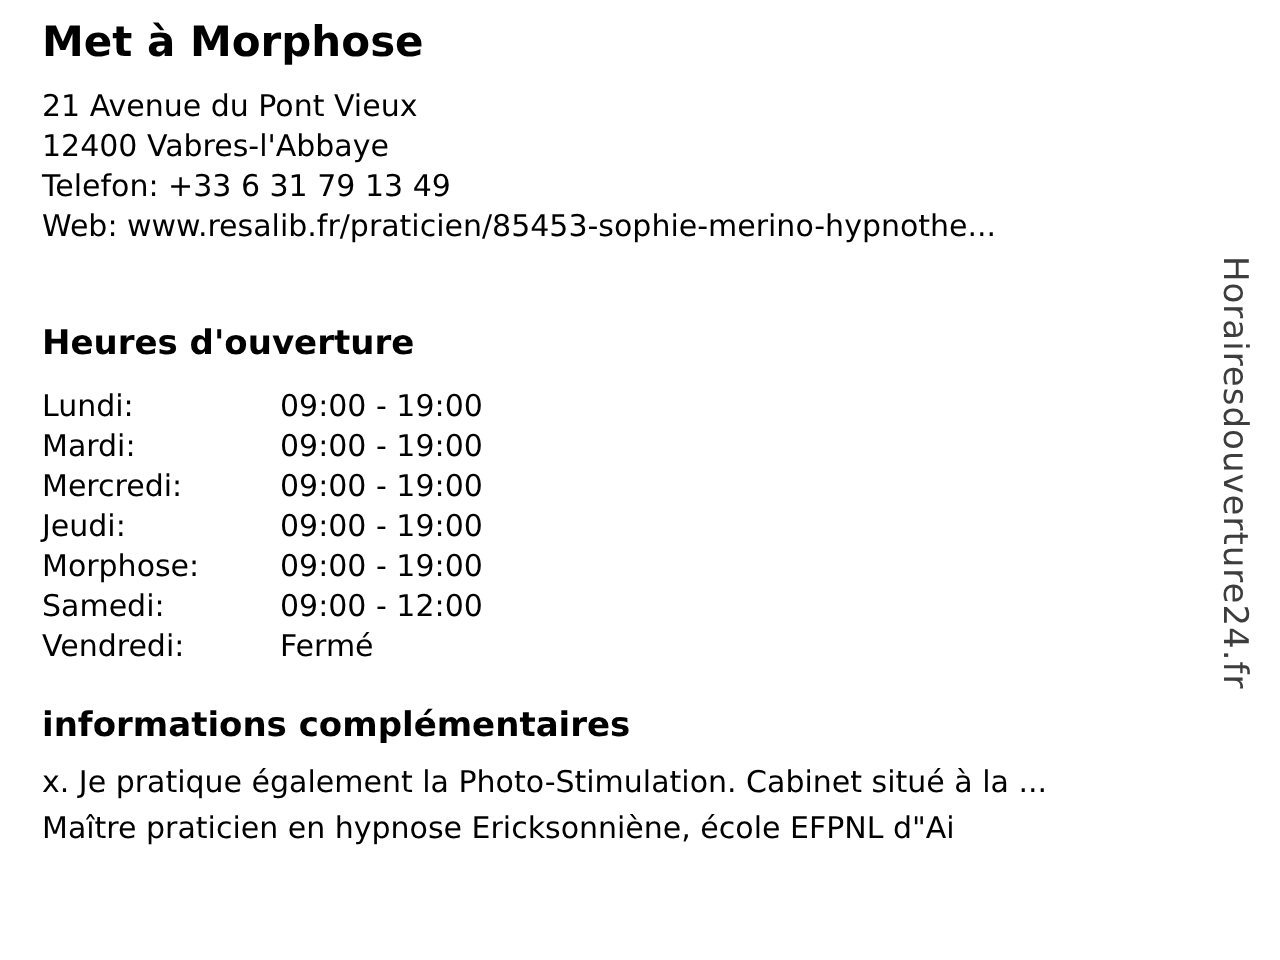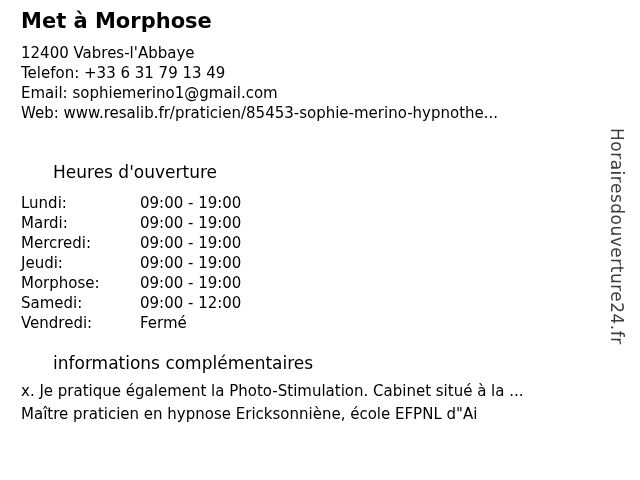--- a/index.html
+++ b/index.html
@@ -17,23 +17,22 @@
     font-size: 21px; font-weight: bold;
     white-space: nowrap;
   }
   .contact-block {
     left: 21px; top: 43px;
     font-size: 15px; line-height: 20px;
     white-space: nowrap;
   }
   .section-heading {
     left: 21px;
-    font-size: 17px; font-weight: normal;
+    font-size: 17px; font-weight: bold;
     white-space: nowrap;
-    margin-left: 32px;
   }
   .hours-heading { top: 162px; }
   .hours-table {
     left: 21px; top: 193px;
     font-size: 15px; line-height: 20px;
   }
   .hours-row { display: flex; }
   .hours-day { width: 119px; white-space: nowrap; }
   .hours-time { white-space: nowrap; }
   .info-heading { top: 353px; }
@@ -50,23 +49,23 @@
     color: #3d3d3d;
     white-space: nowrap;
   }
 </style>
 </head>
 <body>
 
 <h1 class="abs page-title">Met à Morphose</h1>
 
 <div class="abs contact-block">
+  <div>21 Avenue du Pont Vieux</div>
   <div>12400 Vabres-l'Abbaye</div>
   <div>Telefon: +33 6 31 79 13 49</div>
-  <div>Email: sophiemerino1@gmail.com</div>
   <div>Web: www.resalib.fr/praticien/85453-sophie-merino-hypnothe...</div>
 </div>
 
 <h2 class="abs section-heading hours-heading">Heures d'ouverture</h2>
 
 <div class="abs hours-table">
   <div class="hours-row">
     <span class="hours-day">Lundi:</span>
     <span class="hours-time">09:00 - 19:00</span>
   </div>

